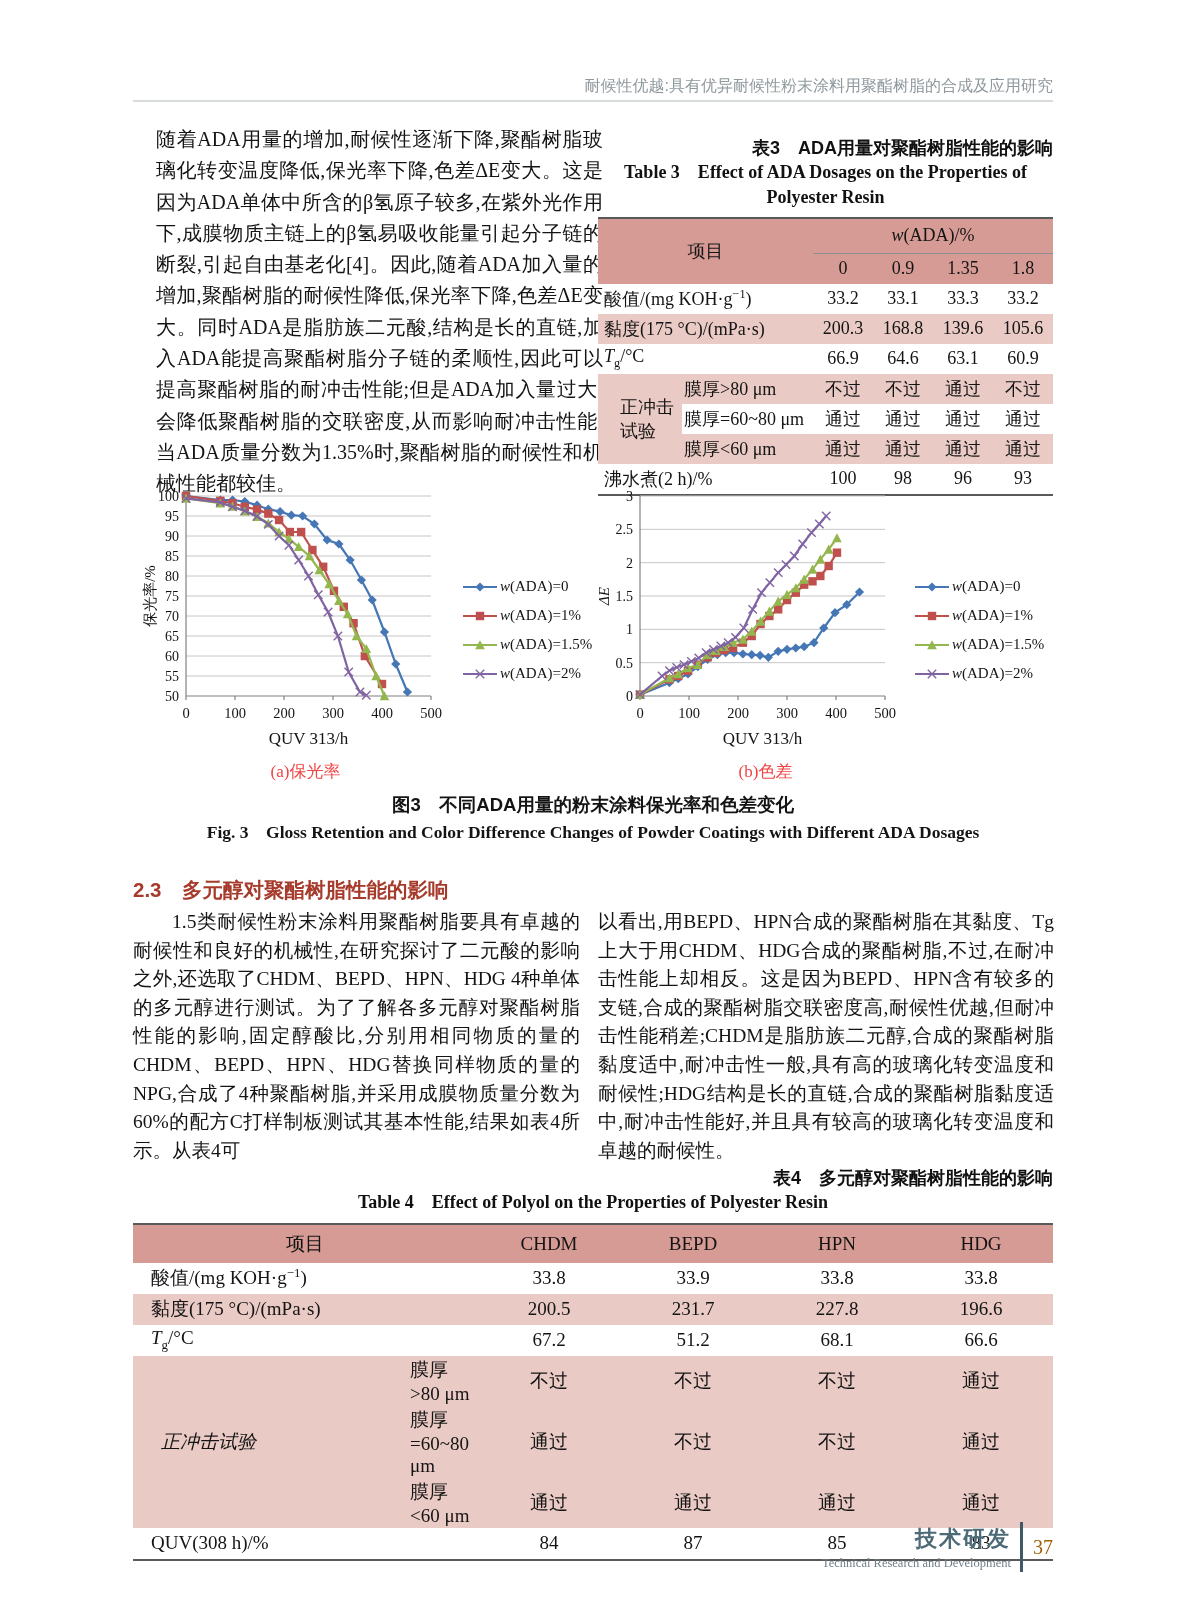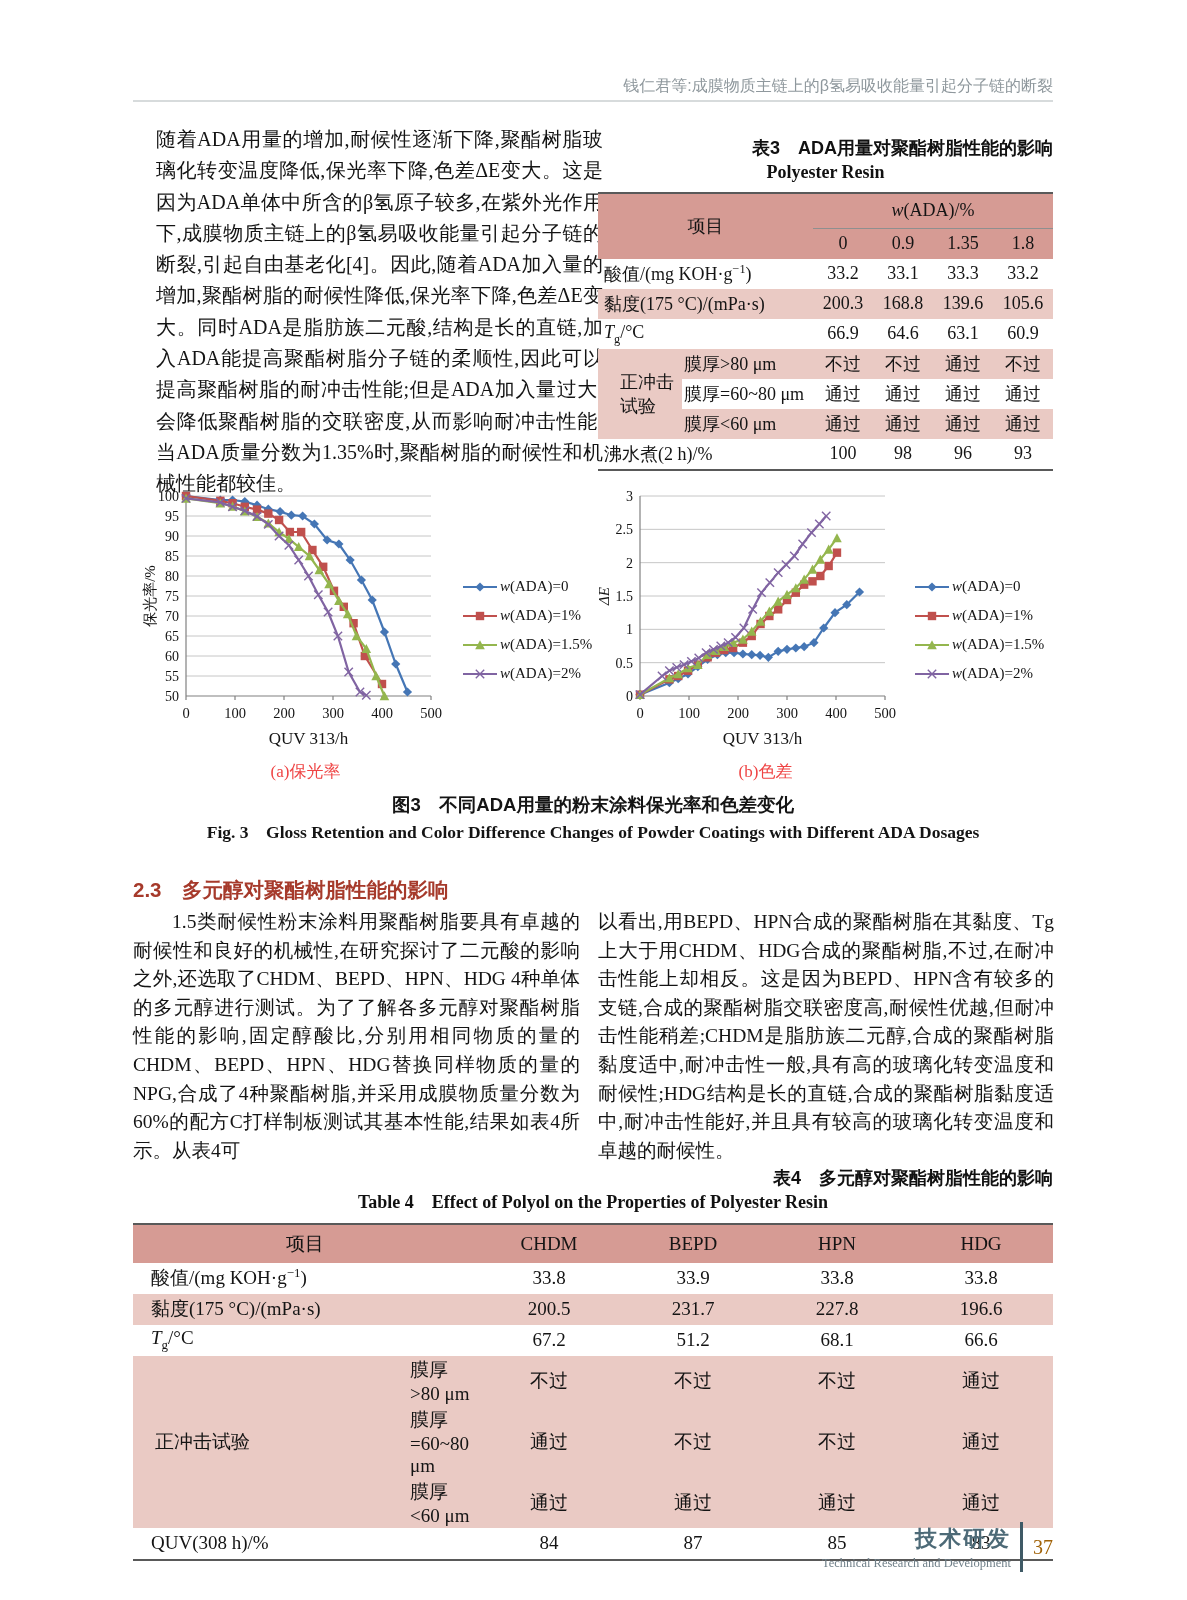--- a/index.html
+++ b/index.html
@@ -28,21 +28,21 @@
   td{text-align:center;vertical-align:middle;padding:1px 2px;}
   .t3 td{height:28px;}
   .t3 thead tr:first-child td{height:32px;}
   .t4 td{height:29px;}
   .t4 thead td{height:36px;}
   thead td{background:#d69b94;}
   td.grp{border-bottom:1.5px solid #8f8f8f;}
   tr.shade td{background:#eacac4;}
   td.gcell{background:#eacac4;text-align:left;}
   .t3 td.gcell{padding-left:22px;}
-  .t4 td.gcell{padding-left:22px;}
+  .t4 td.gcell{padding-left:28px;font-style:italic;}
   .t3 td.lbl{text-align:left;padding-left:6px;}
   .t4 td.lbl{text-align:left;padding-left:18px;}
   .t3 td.subl{text-align:left;padding-left:2px;}
   .t4 td.subl{text-align:left;padding-left:117px;}
   .it{font-style:italic;}
   .sb{font-size:68%;vertical-align:sub;}
   .sp{font-size:68%;vertical-align:super;}
 
   
   .figure3{position:absolute;top:486px;left:133px;width:920px;height:372px;}
@@ -78,28 +78,29 @@
         font-size:22px;color:#4d6a77;letter-spacing:2px;}
   .f-en{font-size:12.5px;color:#6f7f88;margin-top:2px;}
   .f-bar{width:3px;height:50px;background:#3f5a66;margin-right:10px;}
   .f-num{font-size:20px;color:#a16207;}
 </style>
 </head>
 <body>
 
 <div class="page">
 
-  <div class="running-head">钱仁君等:成膜物质主链上的β氢易吸收能量引起分子链的断裂</div>
+  <div class="running-head">耐候性优越:具有优异耐候性粉末涂料用聚酯树脂的合成及应用研究</div>
   <div class="head-rule"></div>
 
   <div class="para para-left-top">随着ADA用量的增加,耐候性逐渐下降,聚酯树脂玻璃化转变温度降低,保光率下降,色差ΔE变大。这是因为ADA单体中所含的β氢原子较多,在紫外光作用下,成膜物质主链上的β氢易吸收能量引起分子链的断裂,引起自由基老化[4]。因此,随着ADA加入量的增加,聚酯树脂的耐候性降低,保光率下降,色差ΔE变大。同时ADA是脂肪族二元酸,结构是长的直链,加入ADA能提高聚酯树脂分子链的柔顺性,因此可以提高聚酯树脂的耐冲击性能;但是ADA加入量过大,会降低聚酯树脂的交联密度,从而影响耐冲击性能,当ADA质量分数为1.35%时,聚酯树脂的耐候性和机械性能都较佳。</div>
 
   <div class="tbl-block t3-block">
     <div class="tbl-title-zh">表3　ADA用量对聚酯树脂性能的影响</div>
     <div class="tbl-title-en">
+      <div>Table 3　Effect of ADA Dosages on the Properties of</div>
       <div>Polyester Resin</div>
     </div>
     <div id="table3-host">
         <table class="t3">
           <colgroup>
             <col style="width: 84px;">
             <col style="width: 131px;">
             <col style="width: 60px;">
             <col style="width: 60px;">
             <col style="width: 60px;">

